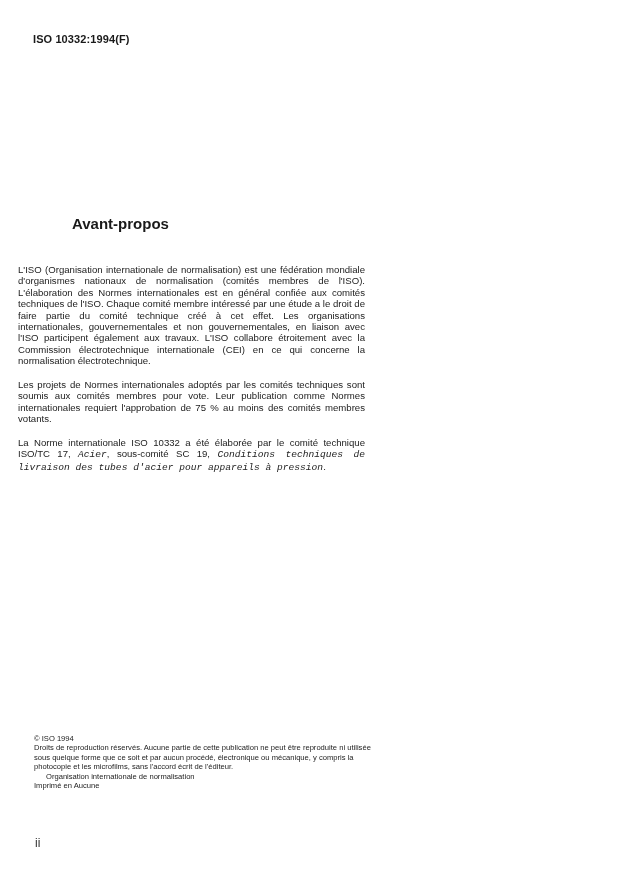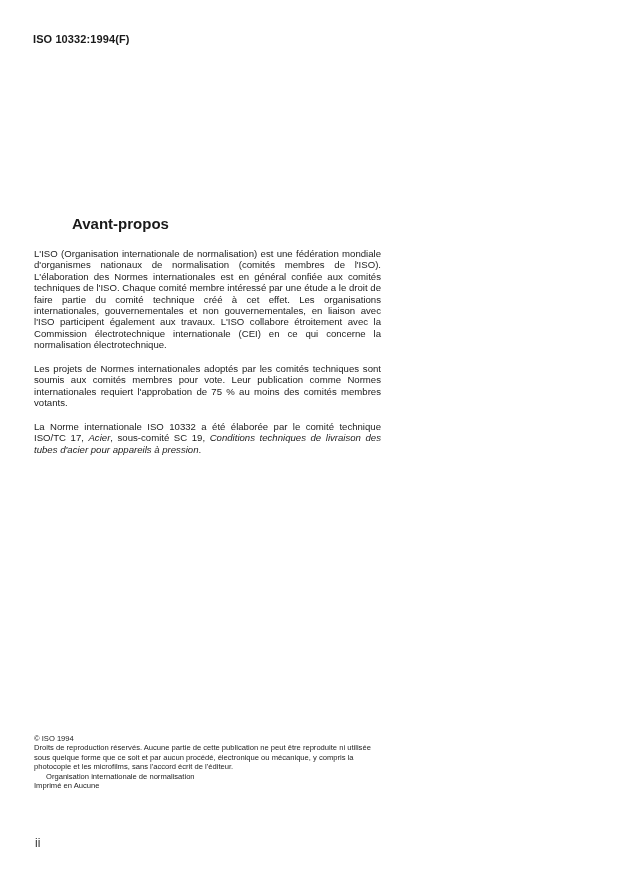--- a/index.html
+++ b/index.html
@@ -1,24 +1,24 @@
 <!DOCTYPE html>
 <html><head>
   <meta charset="utf-8">
   <style>
     html, body { margin: 0; padding: 0; background: #ffffff; }
     body { width: 621px; height: 877px; position: relative; overflow: hidden; color: #1a1a1a; }
     .doc-id { position: absolute; left: 33px; top: 33px; font-family: "Liberation Sans", sans-serif; font-weight: bold; font-size: 11px; letter-spacing: 0.1px; }
     .section-title { position: absolute; left: 48px; top: 215px; font-family: "Liberation Sans", sans-serif; font-weight: bold; font-size: 15px; margin-left: 24px; }
-    .body-text { position: absolute; left: 34px; width: 347px; font-family: "Liberation Sans", sans-serif; font-size: 9.6px; line-height: 11.4px; text-align: justify; color: #222; }
+    .body-text { position: absolute; left: 18px; width: 347px; font-family: "Liberation Sans", sans-serif; font-size: 9.6px; line-height: 11.4px; text-align: justify; color: #222; margin-top: 16px; }
     .p1 { top: 248px; }
     .p2 { top: 363px; }
     .p3 { top: 421px; }
     .p1 span, .p2 span, .p3 span { display: inline; }
-    .italic { font-style: italic; }
+    .italic { font-style: italic; font-family: Liberation Mono, monospace; }
     .copyright { position: absolute; left: 34px; top: 734px; width: 348px; font-family: "Liberation Sans", sans-serif; font-size: 7.6px; line-height: 9.4px; color: #222; }
     .copy-line { display: block; }
     .indent { display: block; padding-left: 12px; }
     .page-num { position: absolute; left: 35px; top: 836px; font-family: "Liberation Sans", sans-serif; font-size: 12px; color: #333; }
   </style>
 </head>
 <body>
 
 <div class="doc-id">ISO 10332:1994(F)</div>
 

